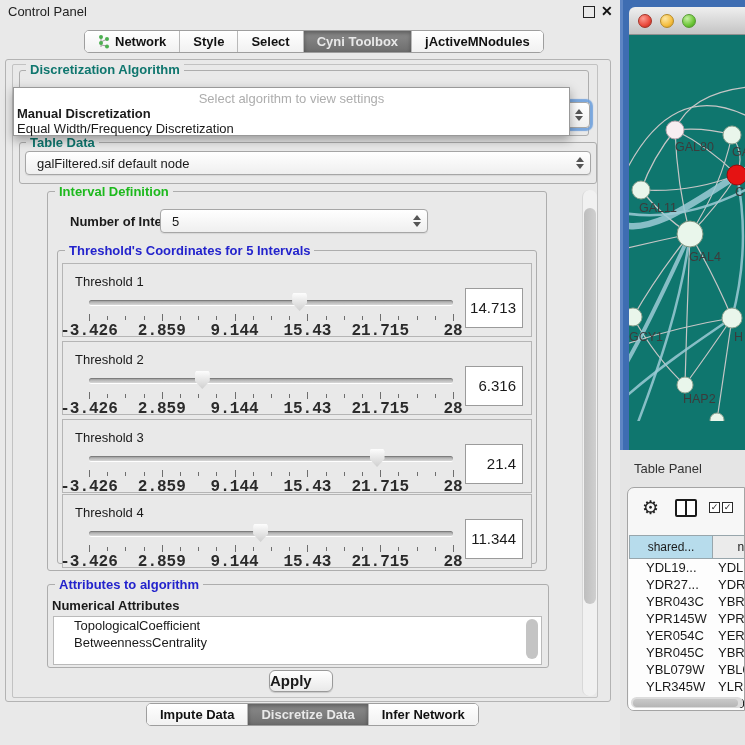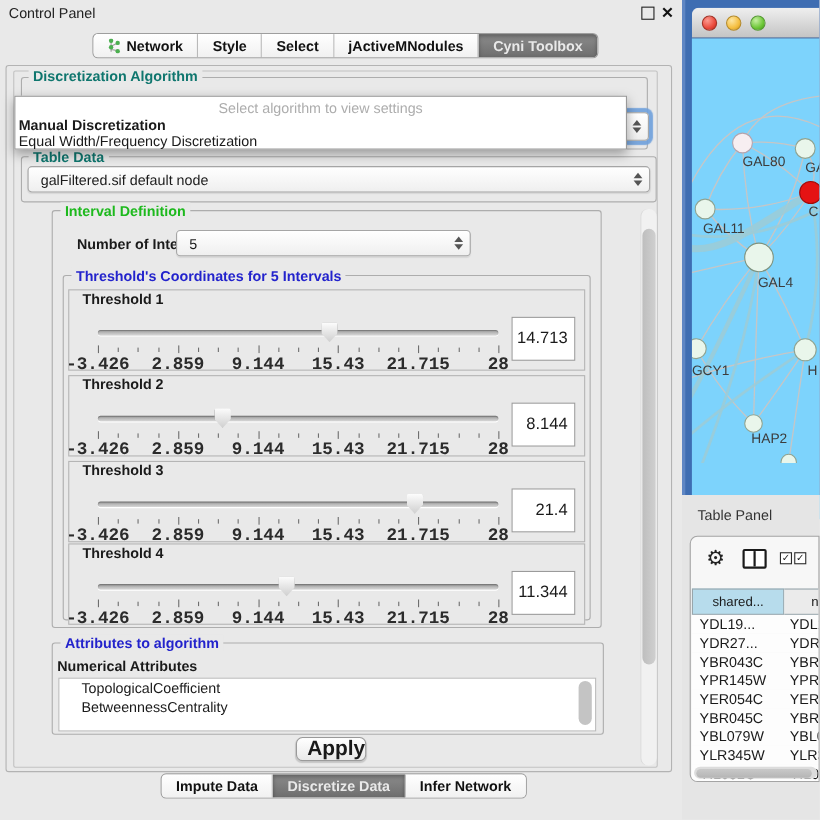--- a/index.html
+++ b/index.html
@@ -36,21 +36,21 @@
   #alg-combo { box-shadow:0 0 1px 3px rgba(110,160,220,.9); }
 
   #alg-popup { position:absolute; left:13px; top:87px; width:557px; height:49px; background:#FFFFFF;
                border:1px solid #999; box-shadow:0 4px 10px rgba(0,0,0,.35); z-index:30; }
   #alg-popup .ph { position:absolute; left:0; right:0; top:3px; text-align:center; color:#ADADAD; font-size:13px; }
   #alg-popup .it1 { position:absolute; left:3px; top:18px; font-size:13px; font-weight:bold; }
   #alg-popup .it2 { position:absolute; left:3px; top:33px; font-size:13px; }
 
   
   .tbox { position:absolute; left:62px; width:470px; height:74px; border:1px solid #B5B5B5; background:#E9E9E9; }
-  .tbox .tlabel { position:absolute; left:12px; top:0; font-size:13px; font-weight:bold; }
+  .tbox .tlabel { position:absolute; left:12px; top:10px; font-size:13px; font-weight:normal; }
   .slider { position:absolute; left:24px; top:28px; width:368px; height:44px; }
   .track { position:absolute; left:2px; right:2px; top:8px; height:5px; border-radius:3px;
            background:linear-gradient(#9B9B9B,#D8D8D8); box-shadow:inset 0 1px 1px rgba(0,0,0,.25), 0 1px 0 #fff; }
   .thumbp { position:absolute; top:1px; width:15px; height:18px; margin-left:-7px;
             background:linear-gradient(#FDFDFD,#CFCFCF);
             clip-path:polygon(8% 0%, 92% 0%, 100% 12%, 100% 55%, 50% 100%, 0% 55%, 0% 12%);
             filter:drop-shadow(0 0 .6px #6E6E6E) drop-shadow(0 1px .5px rgba(0,0,0,.3)); cursor:pointer; }
   .ticks { position:absolute; left:2px; top:22px; width:364px; height:8px; }
   .tick { position:absolute; top:2px; width:1px; height:4px; background:#6E6E6E; }
   .tick.major { top:0; height:7px; }
@@ -58,51 +58,51 @@
   .slabel { position:absolute; transform:translateX(-50%); font-size:16px; font-weight:bold; color:#2b2b2b; white-space:nowrap;font-family:Liberation Mono, monospace; }
   .vbox { position:absolute; left:402px; top:24px; width:58px; height:40px; background:#fff; border:1px solid #9B9B9B;
           font-size:15px; text-align:right; padding-right:6px; line-height:38px; }
 
   
   #attr-list { position:absolute; left:53px; top:616px; width:489px; height:49px; background:#fff; border:1px solid #BABABA; overflow:hidden; }
   .attr-item { padding:1px 0 1px 20px; font-size:13px; line-height:15px; cursor:pointer; }
   #attr-sb { position:absolute; left:526px; top:619px; width:12px; height:40px; background:#C4C4C4; border-radius:6px; }
 
   .push-btn { position:absolute; border:1px solid #9A9A9A; border-radius:6px; background:linear-gradient(#FFFFFF,#E9E9E9);
-              font-size:19px; font-weight:600; text-align:right; cursor:pointer; box-shadow:0 1px 1px rgba(0,0,0,.15); }
+              font-size:15px; font-weight:600; text-align:left; cursor:pointer; box-shadow:0 1px 1px rgba(0,0,0,.15); }
 
   
   #cp-sbtrack { position:absolute; left:582px; top:190px; width:15px; height:506px; background:#F1F1F1; border-left:1px solid #D8D8D8; border-radius:7px; }
   #cp-sbthumb { position:absolute; left:584px; top:208px; width:12px; height:396px; background:linear-gradient(90deg,#BEBEBE,#CFCFCF); border-radius:6px; }
 
   
   #right-side { position:absolute; left:620px; top:0; width:125px; height:745px; }
   #desktop-blue { position:absolute; left:0; top:0; width:125px; height:450px; background:#3E6DB2; border-left:3px solid #5E86C4; }
   #nw-titlebar { position:absolute; left:9px; top:7px; width:116px; height:28px;
                  background:linear-gradient(#EFEFEF,#C4C4C4); border-bottom:1px solid #8F8F8F; border-radius:6px 0 0 0; }
   .light { position:absolute; top:7px; width:14px; height:14px; border-radius:50%; cursor:pointer; }
   #light-red    { left:9px;  background:radial-gradient(circle at 35% 30%, #FC9A90, #EA4A3C 60%, #B02418); border:1px solid #A33226; }
   #light-yellow { left:31px; background:radial-gradient(circle at 35% 30%, #FDE6A2, #F5BE3F 60%, #C98F1B); border:1px solid #B68A26; }
   #light-green  { left:53px; background:radial-gradient(circle at 35% 30%, #C5F0A2, #6CC636 60%, #3F9419); border:1px solid #569A34; }
-  #nw-canvas { position:absolute; left:9px; top:35px; width:116px; height:437px; background:#7dd3fc; overflow:hidden; cursor:default; }
+  #nw-canvas { position:absolute; left:9px; top:35px; width:116px; height:437px; background:#0f766e; overflow:hidden; cursor:default; }
 
   #table-panel { position:absolute; left:0; top:450px; width:125px; height:295px; background:#E5E5E5; }
   #tp-title { position:absolute; left:14px; top:11px; font-size:13px; color:#333; }
   #tp-box { position:absolute; left:7px; top:37px; width:118px; height:224px; background:#F7F7F7; border:1px solid #A4A4A4; border-radius:7px 0 0 7px; overflow:hidden; }
   #tp-gear { position:absolute; left:14px; top:8px; font-size:19px; color:#222; cursor:pointer; }
   #tp-split { position:absolute; left:47px; top:11px; width:22px; height:18px; border:2px solid #1b1b1b; border-radius:2px; background:#fff; cursor:pointer; }
   #tp-split::after { content:""; position:absolute; left:8px; top:0; width:2px; height:14px; background:#1b1b1b; }
   .tp-check { position:absolute; top:14px; width:11px; height:11px; border:1.5px solid #2b2b2b; font-size:9px; line-height:9px; text-align:center; background:#fff; cursor:pointer; }
   #tp-header { position:absolute; left:1px; top:47px; height:24px; display:flex; }
   .th-cell { border:1px solid #98A6AC; border-left:none; font-size:12px; text-align:center; line-height:22px; white-space:nowrap; overflow:hidden; cursor:pointer; }
   .th1 { width:84px; background:#B7DCEC; border-left:1px solid #98A6AC; }
   .th2 { width:80px; background:#EBEBEB; }
   #tp-rows { position:absolute; left:1px; top:71px; width:170px; }
   .tp-row { display:flex; height:17px; font-size:13px; line-height:17px; cursor:pointer; background:#FDFDFD; }
-  .td1 { width:84px; padding-left:7px; white-space:nowrap; overflow:hidden; }
+  .td1 { width:84px; padding-left:17px; white-space:nowrap; overflow:hidden; }
   .td2 { width:80px; padding-left:5px; white-space:nowrap; overflow:hidden; }
   #tp-hscroll { position:absolute; left:3px; top:209px; width:112px; height:11px; background:#DCDCDC; border-radius:6px; }
   #tp-hthumb { position:absolute; left:2px; top:1.5px; width:105px; height:8px; background:linear-gradient(#C9C9C9,#B5B5B5); border-radius:5px; }
 
   svg text { font-family:"Liberation Sans", sans-serif; }
 </style>
 </head>
 <body>
 
 <div id="control-panel">
@@ -122,25 +122,25 @@
           <circle cx="9" cy="11.5" r="2" fill="#4CAF50"></circle>
         </svg>
         <span>Network</span>
       </div>
       <div class="seg">
         <span>Style</span>
       </div>
       <div class="seg">
         <span>Select</span>
       </div>
-      <div class="seg">
-        <span>jActiveMNodules</span>
-      </div>
       <div class="seg sel">
         <span>Cyni Toolbox</span>
+      </div>
+      <div class="seg">
+        <span>jActiveMNodules</span>
       </div>
     </div>
 
   <div id="outer-panel"></div>
   <div id="scrollpane"></div>
 
   <div class="group" style="left:19px; top:70px; width:570px; height:66px;"></div>
   <div class="group-title t-dark" style="left:26px; top:62px;">Discretization Algorithm</div>
   <div class="combo" id="alg-combo" style="left:25px; top:102px; width:565px; height:26px;">
     <span class="spin">
@@ -248,21 +248,21 @@
           <div class="slabels">
             <span class="slabel" style="left: 0%;">-3.426</span>
             <span class="slabel" style="left: 20%;">2.859</span>
             <span class="slabel" style="left: 40%;">9.144</span>
             <span class="slabel" style="left: 60%;">15.43</span>
             <span class="slabel" style="left: 80%;">21.715</span>
             <span class="slabel" style="left: 100%;">28</span>
           </div>
           <div class="thumbp" style="left: 114.839px;"></div>
         </div>
-        <div class="vbox">8.144</div>
+        <div class="vbox">6.316</div>
       </div>
       <div class="tbox" style="top: 419px;">
         <div class="tlabel">Threshold 3</div>
         <div class="slider">
           <div class="track"></div>
           <div class="ticks">
             <span class="tick major" style="left: 0%;"></span>
             <span class="tick" style="left: 5%;"></span>
             <span class="tick" style="left: 10%;"></span>
             <span class="tick" style="left: 15%;"></span>

